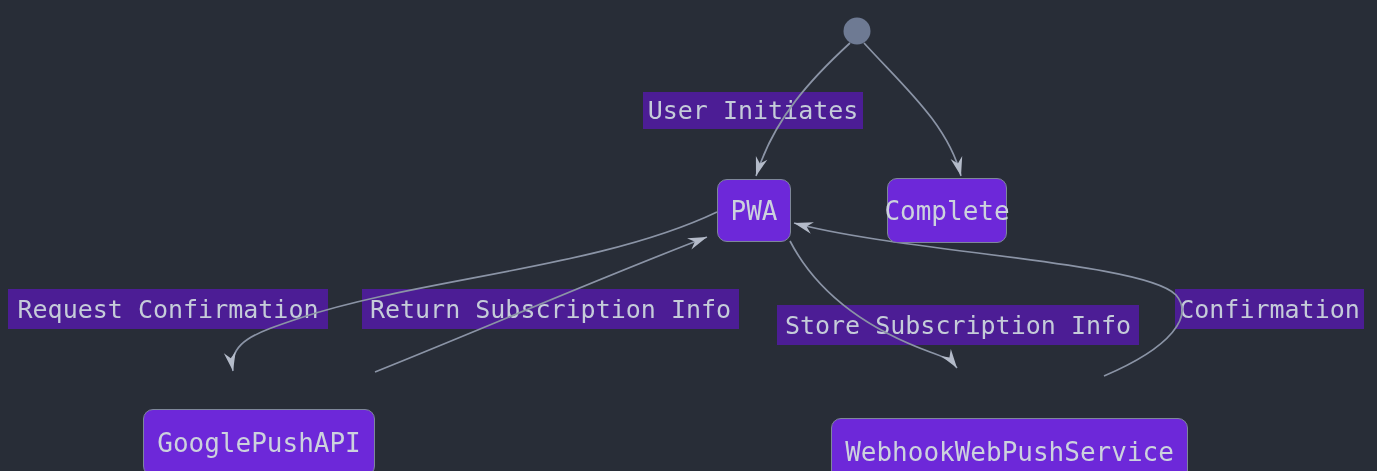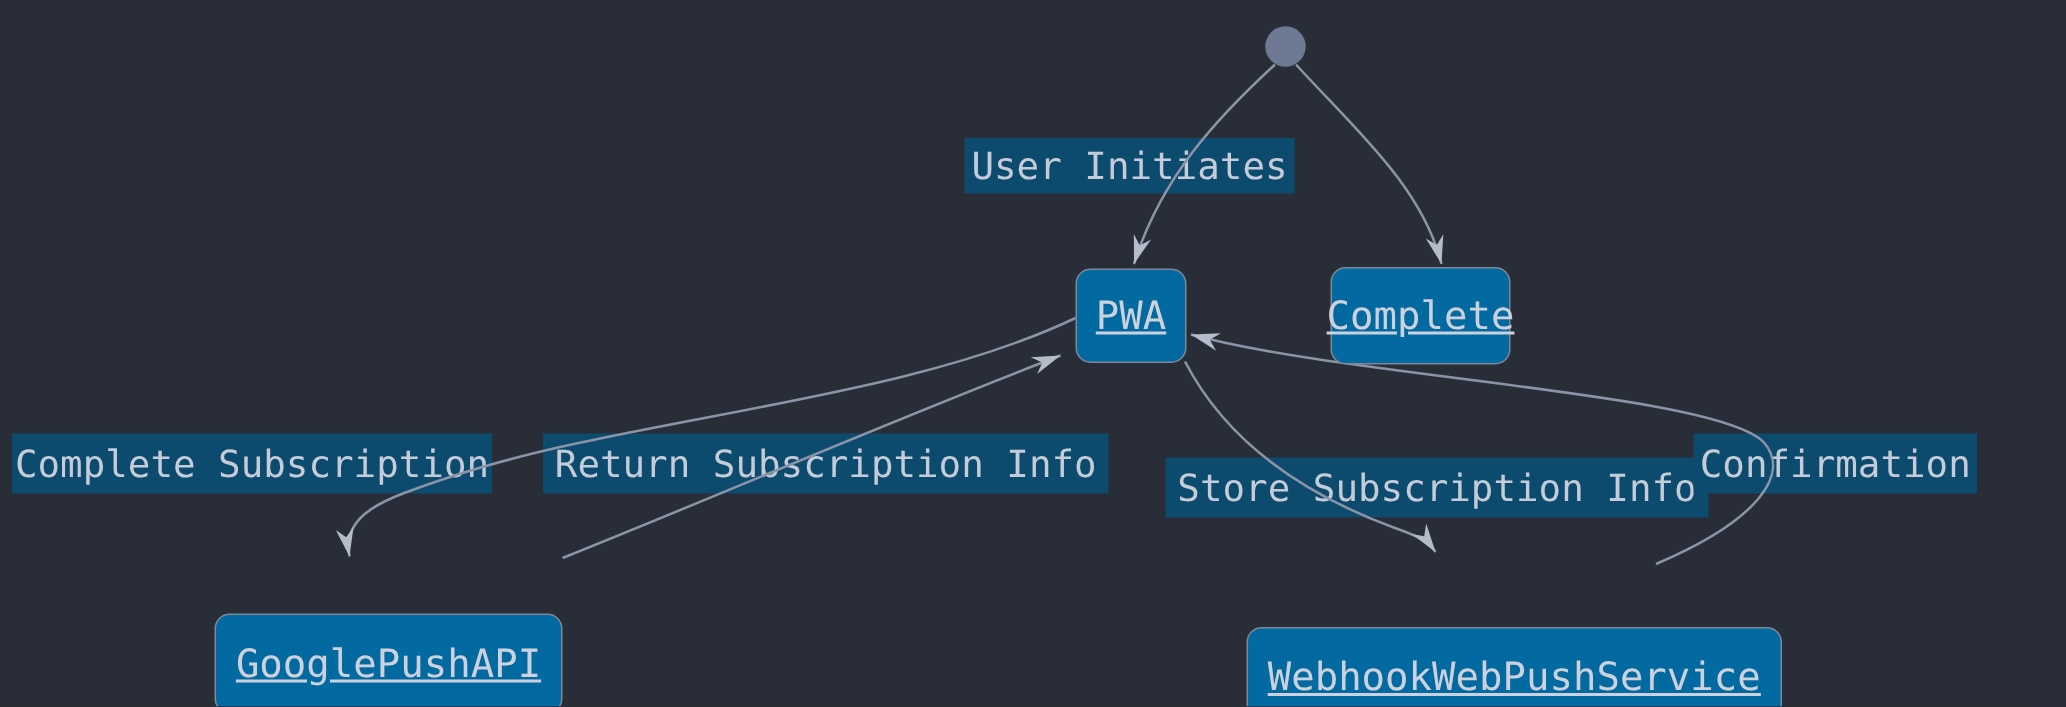--- a/index.html
+++ b/index.html
@@ -22,50 +22,49 @@
     fill: none;
     stroke: #8b94a6;
     stroke-width: 1.7px;
   }
   .node {
     position: absolute;
     z-index: 4;
     display: flex;
     align-items: center;
     justify-content: center;
-    background: #0369a1;
+    background: #6d28d9;
     border: 1.5px solid #7e8799;
     border-radius: 10px;
     color: #ccd2dd;
     font-size: 26px;
     box-sizing: border-box;
     white-space: nowrap;
-    text-decoration: underline;
   }
   .elabel {
     position: absolute;
     z-index: 2;
     display: flex;
     align-items: center;
     justify-content: center;
-    background: #0c4a6e;
+    background: #4c1d95;
     color: #c5ccd9;
     font-size: 25px;
     white-space: nowrap;
   }
   #n-pwa      { left: 717px; top: 179px; width: 74px;  height: 63px; }
   #n-complete { left: 887px; top: 178px; width: 120px; height: 65px; }
   #n-google   { left: 143px; top: 376px; width: 232px; height: 67px; margin-top: 33px; }
   #n-webhook  { left: 831px; top: 376px; width: 357px; height: 67px; margin-top: 42px; }
 
   #l-user     { left: 643px;  top: 92px;  width: 220px; height: 37px; }
   #l-request  { left: 8px;    top: 289px; width: 320px; height: 40px; }
   #l-return   { left: 362px;  top: 289px; width: 377px; height: 40px; }
   #l-store    { left: 777px;  top: 305px; width: 362px; height: 40px; }
-  #l-confirm  { left: 1129px; top: 289px; width: 189px; height: 40px; }
+  #l-confirm  { left: 1175px; top: 289px; width: 189px; height: 40px; }
 </style>
 </head>
 <body>
 
 <div class="canvas">
 
   <svg class="edges-layer" viewBox="0 0 1377 471">
     <defs>
       <marker id="arrow" viewBox="0 0 22 16" refX="21" refY="8" markerWidth="22" markerHeight="16" orient="auto" markerUnits="userSpaceOnUse">
         <path d="M2,2 L21,8 L2,14 L8,8 Z" fill="#b4bbc9"></path>
@@ -89,18 +88,18 @@
     <span>Complete</span>
   </div>
   <div class="node" id="n-google">
     <span>GooglePushAPI</span>
   </div>
   <div class="node" id="n-webhook">
     <span>WebhookWebPushService</span>
   </div>
 
   <div class="elabel" id="l-user">User Initiates</div>
-  <div class="elabel" id="l-request">Complete Subscription</div>
+  <div class="elabel" id="l-request">Request Confirmation</div>
   <div class="elabel" id="l-return">Return Subscription Info</div>
   <div class="elabel" id="l-store">Store Subscription Info</div>
   <div class="elabel" id="l-confirm">Confirmation</div>
 
 </div>
 
 </body></html>

